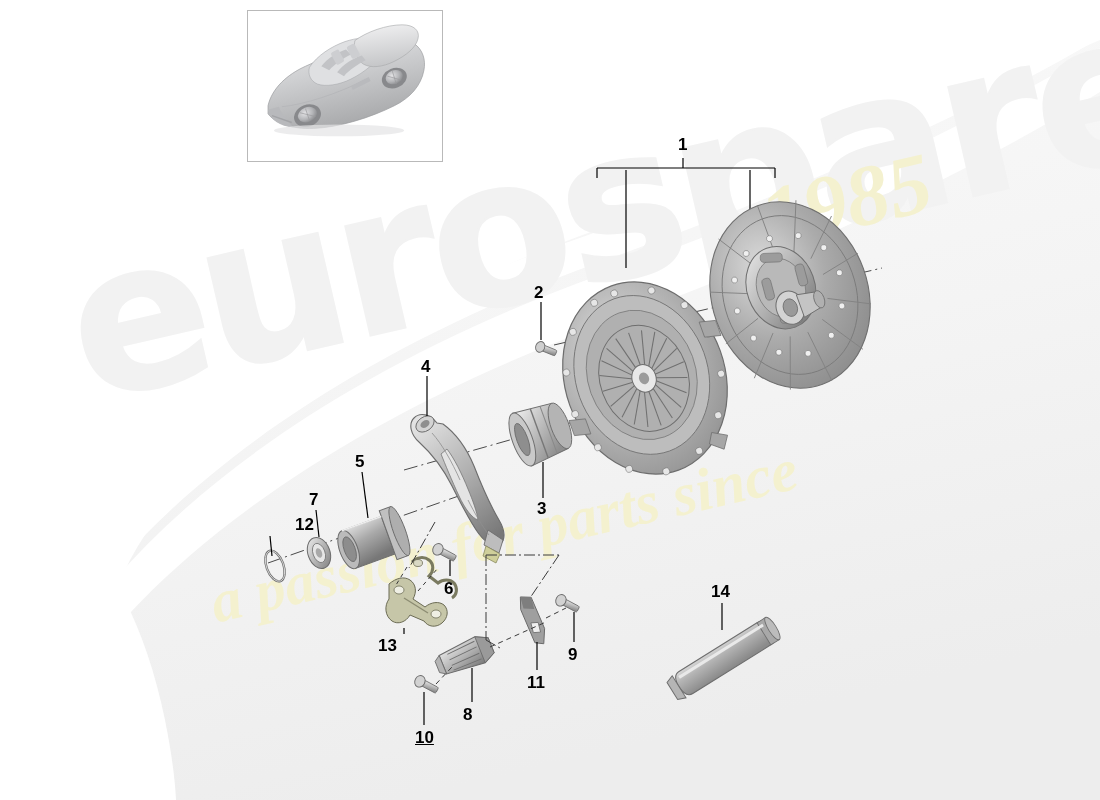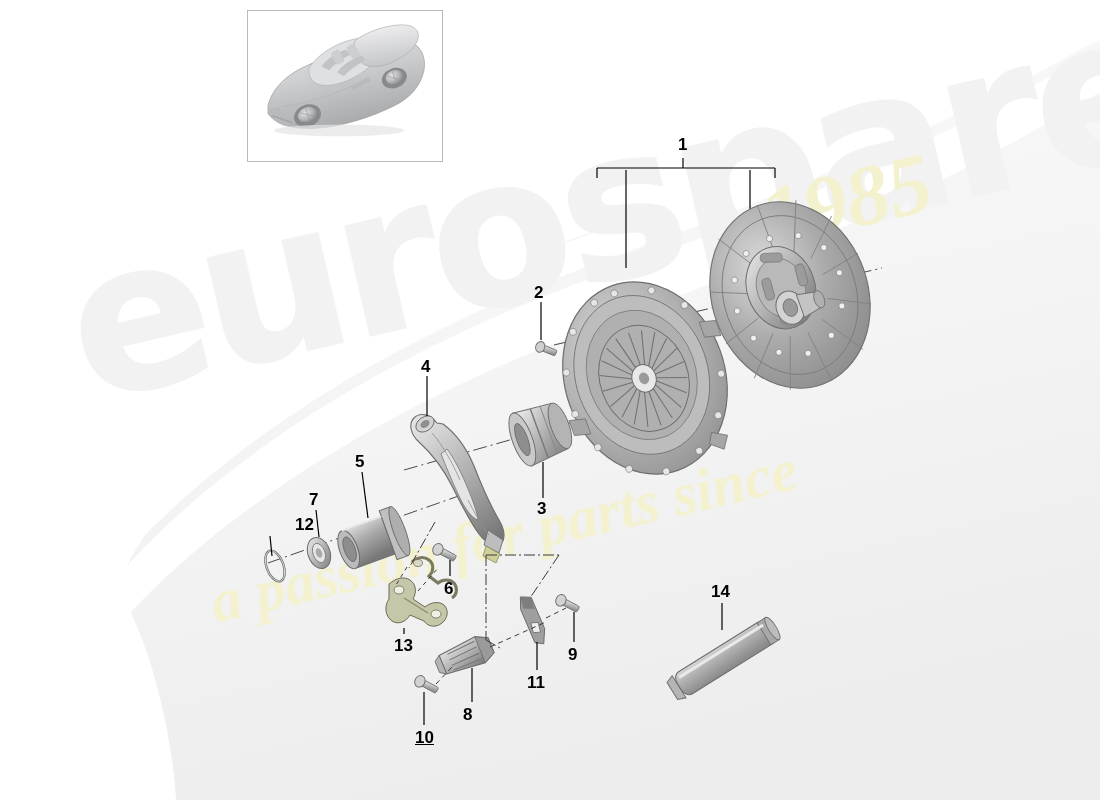--- a/index.html
+++ b/index.html
@@ -506,16 +506,16 @@
   <div class="num" style="left:537px;  top:500px;">3</div>
   <div class="num" style="left:421px;  top:358px;">4</div>
   <div class="num" style="left:355px;  top:453px;">5</div>
   <div class="num" style="left:444px;  top:580px;">6</div>
   <div class="num" style="left:309px;  top:491px;">7</div>
   <div class="num" style="left:463px;  top:706px;">8</div>
   <div class="num" style="left:568px;  top:646px;">9</div>
   <div class="num" style="left:415px;  top:729px;text-decoration:underline;">10</div>
   <div class="num" style="left:527px;  top:674px;">11</div>
   <div class="num" style="left:259px;  top:516px;margin-left:36px;">12</div>
-  <div class="num" style="left:394px;  top:637px;">13</div>
+  <div class="num" style="left:378px;  top:637px;">13</div>
   <div class="num" style="left:711px;  top:583px;">14</div>
 
 </div>
 
 </body></html>

